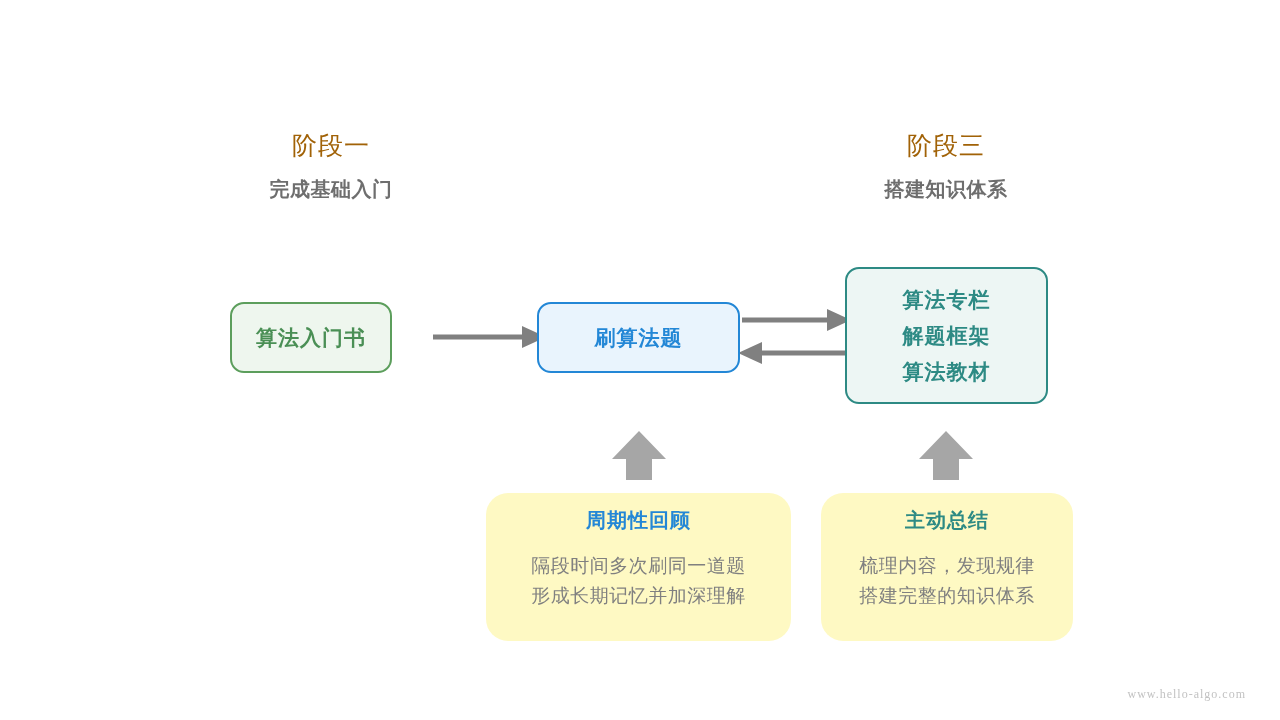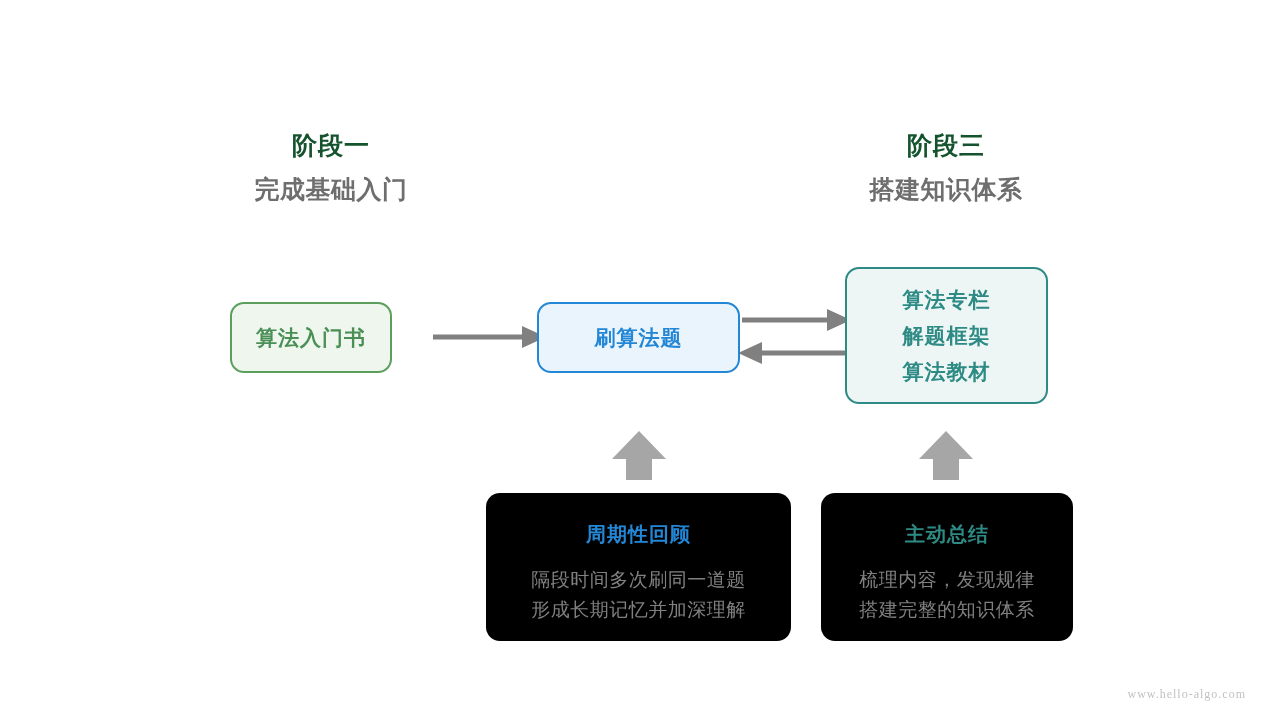--- a/index.html
+++ b/index.html
@@ -19,27 +19,27 @@
   }
 
   
   .stage {
     position: absolute;
     text-align: center;
     width: 260px;
   }
   .stage-name {
     font-size: 25px;
-    color: #14532d;
-    font-weight: 700;
+    color: #a16207;
+    font-weight: 400;
     letter-spacing: 1px;
     line-height: 34px;
   }
   .stage-sub {
-    font-size: 25px;
+    font-size: 20px;
     color: #6e6e6e;
     font-weight: 700;
     letter-spacing: 0.5px;
     line-height: 30px;
     margin-top: 12px;
   }
 
   
   .node {
     position: absolute;
@@ -71,26 +71,26 @@
     font-size: 21px;
   }
   .node-teal .line {
     line-height: 36px;
   }
 
   
   .card {
     position: absolute;
     box-sizing: border-box;
-    background: #000000;
-    border-radius: 14px;
+    background: #fef9c3;
+    border-radius: 22px;
     display: flex;
     flex-direction: column;
     align-items: center;
-    padding-top: 28px;
+    padding-top: 14px;
   }
   .card-title {
     font-size: 20px;
     font-weight: 700;
     letter-spacing: 1px;
     line-height: 26px;
   }
   .card-title.blue { color: #2387d6; }
   .card-title.teal { color: #2d8a84; }
   .card-body {

